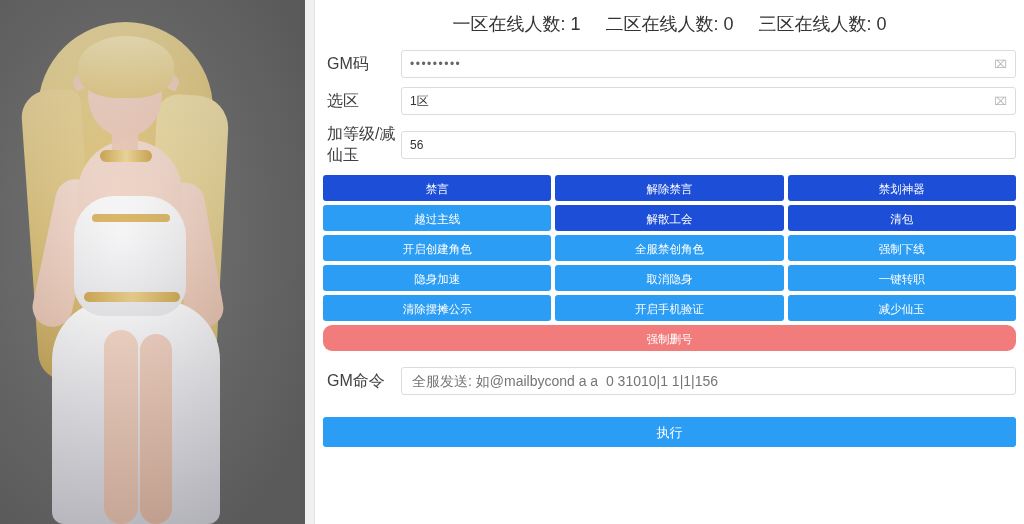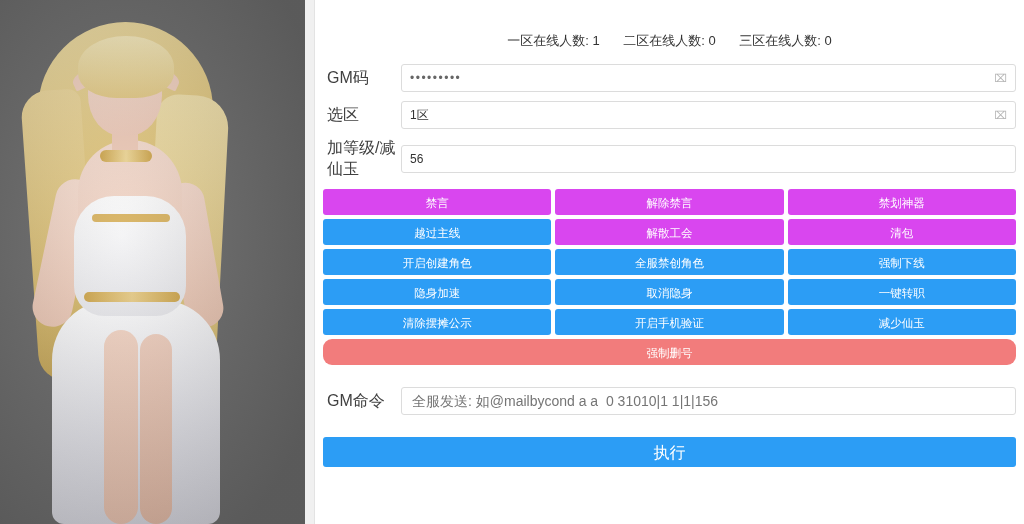--- a/index.html
+++ b/index.html
@@ -104,23 +104,23 @@
   .form-panel {
     width: 709px; height: 524px;
     background: #ffffff;
     position: relative;
     overflow: hidden;
     flex: none;
   }
 
   .online-bar {
     text-align: center;
-    font-size: 13px;
+    font-size: 18px;
     color: #333;
-    padding: 32px 0 14px 0;
+    padding: 12px 0 14px 0;
   }
   .online-bar span { margin: 0 10px; }
 
   .form-row {
     display: flex;
     align-items: center;
     padding: 0 0 0 0;
     margin-bottom: 9px;
   }
   .form-label {
@@ -162,38 +162,38 @@
     line-height: 26px;
     text-align: center;
     font-size: 11.5px;
     color: #fff;
     border-radius: 3px;
     border: none;
     cursor: pointer;
     font-family: "Liberation Sans", sans-serif;
     user-select: none;
   }
-  .btn-orange { background: #d946ef; }
+  .btn-orange { background: #1d4ed8; }
   .btn-blue { background: #2c9df5; }
   .btn-khaki { background: #d8cf8f; }
   .btn-red { background: #f27c7c; }
   .btn-wide {
     width: 100%;
     height: 26px; line-height: 26px;
     text-align: center; font-size: 11.5px; color: #fff;
     border-radius: 9px; border: none;
   }
 
-  .gm-cmd-row { margin-top: 22px; }
+  .gm-cmd-row { margin-top: 16px; }
   .exec-row { margin-top: 22px; padding-left: 0; }
   .exec-btn {
     width: 100%;
     height: 30px; line-height: 30px;
     background: #2c9df5; color: #fff;
-    text-align: center; font-size: 16px;
+    text-align: center; font-size: 13px;
     border-radius: 3px; border: none; cursor: pointer;
   }
   .panel-pad { padding: 0 8px 0 8px; }
 
   .right-gutter { flex: 1; background: #ffffff; height: 524px; }
 </style>
 </head>
 <body>
 
 <div class="app">

